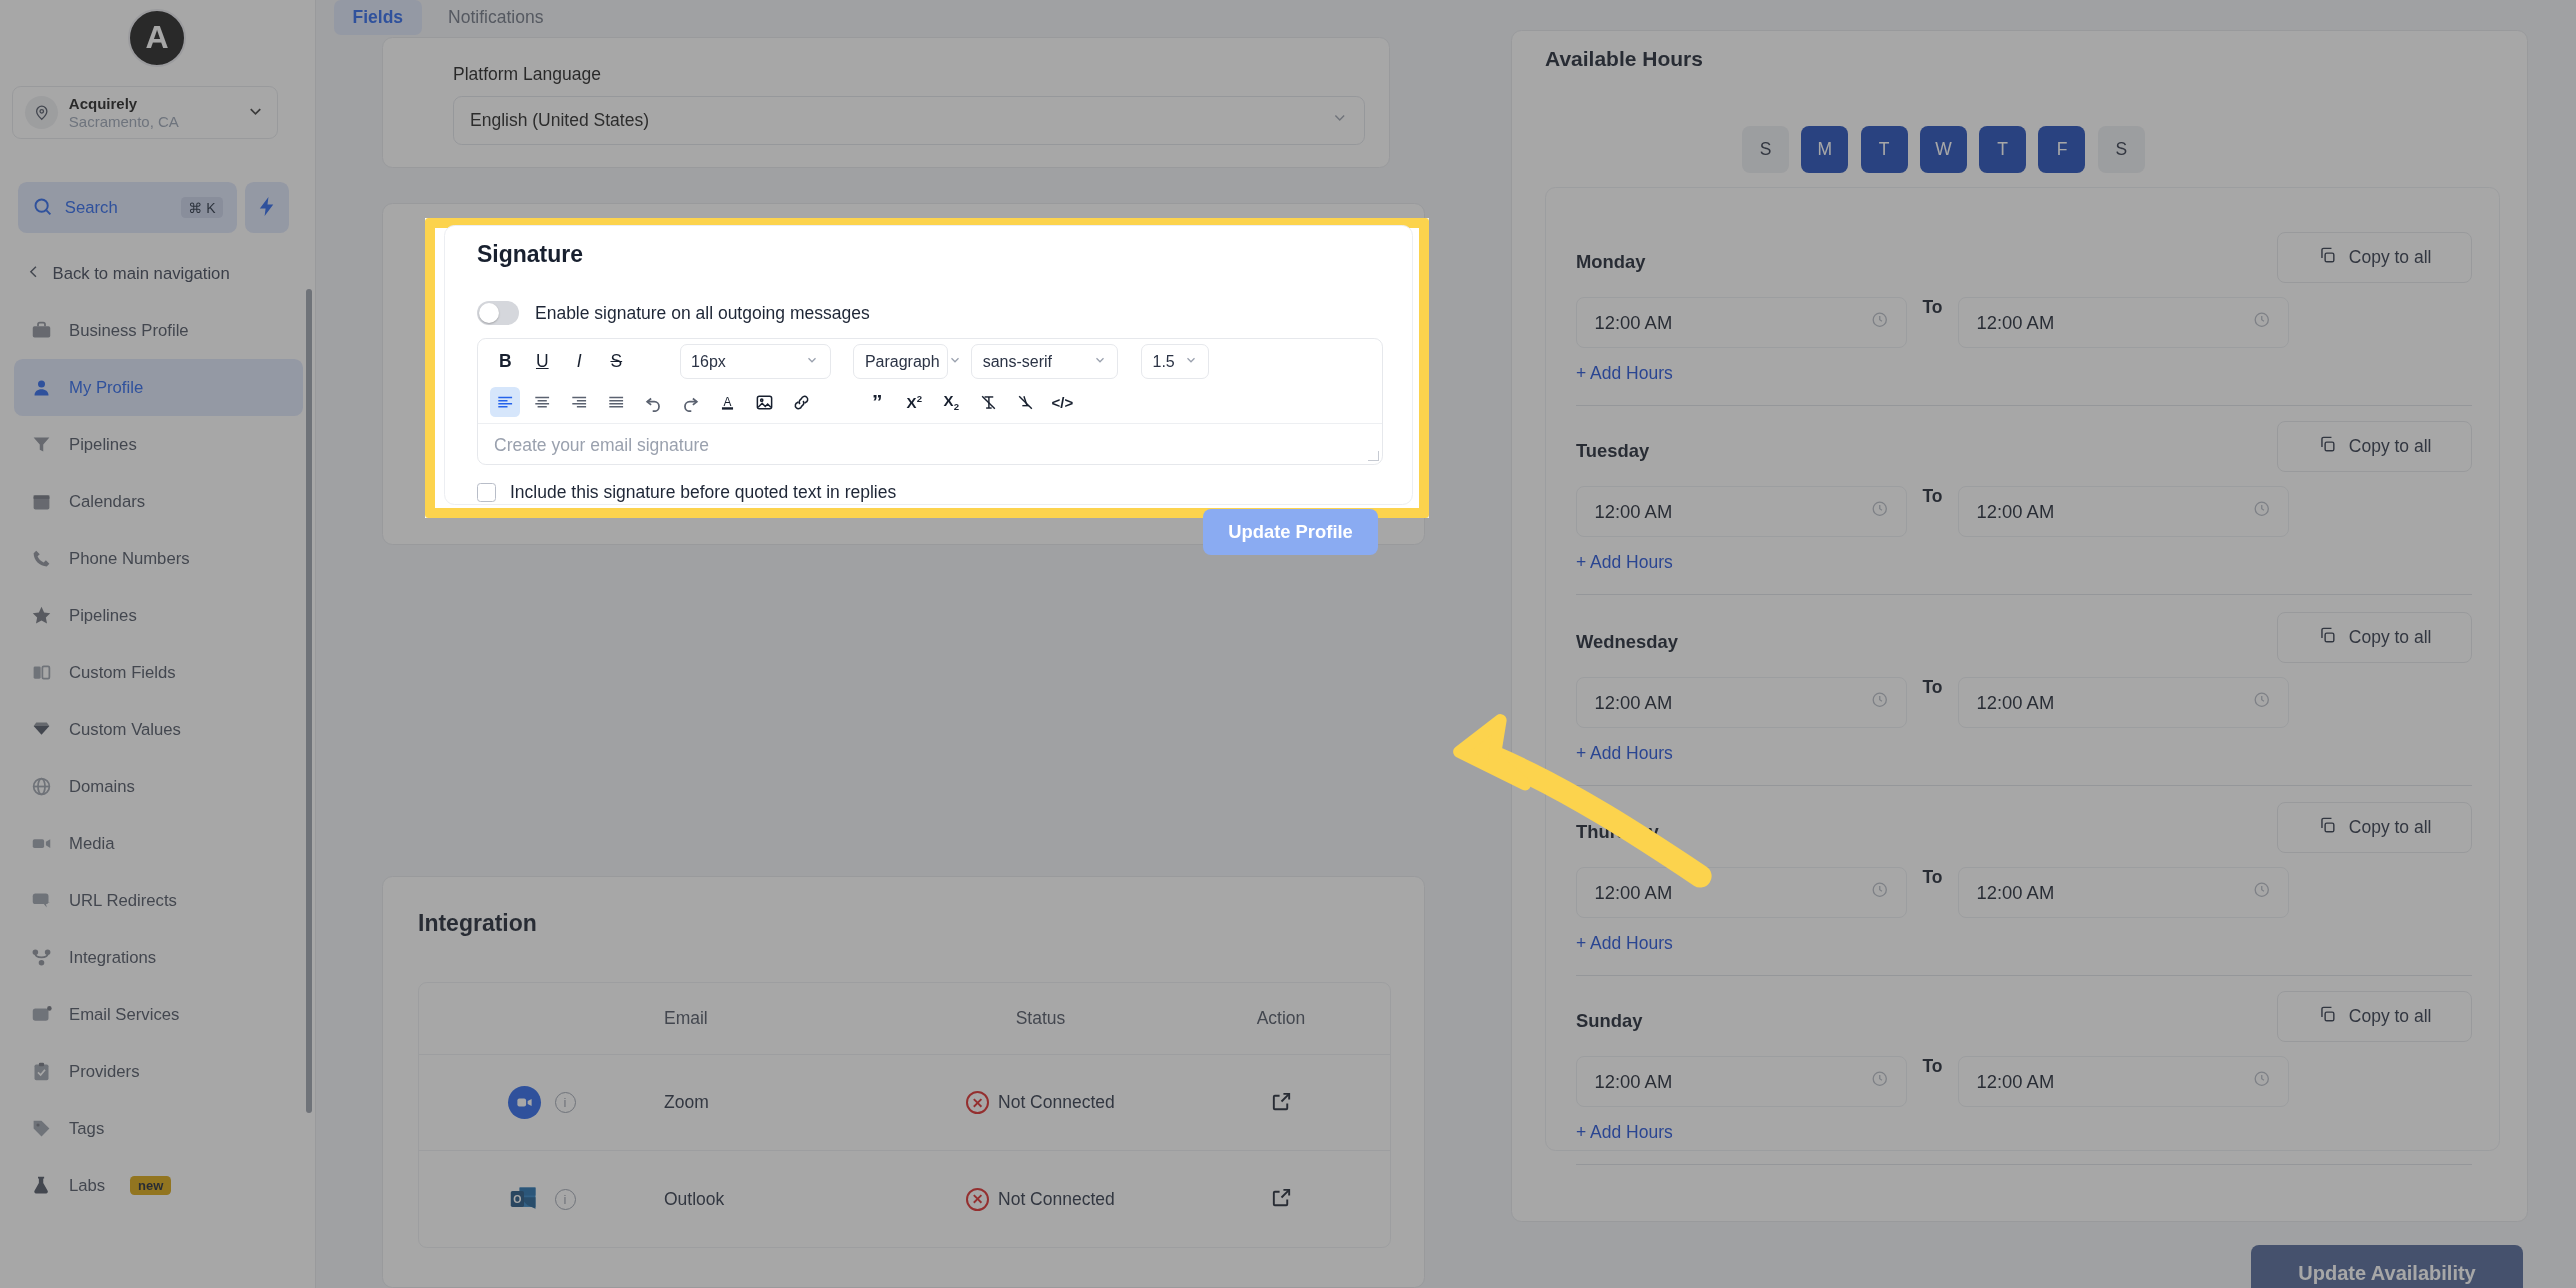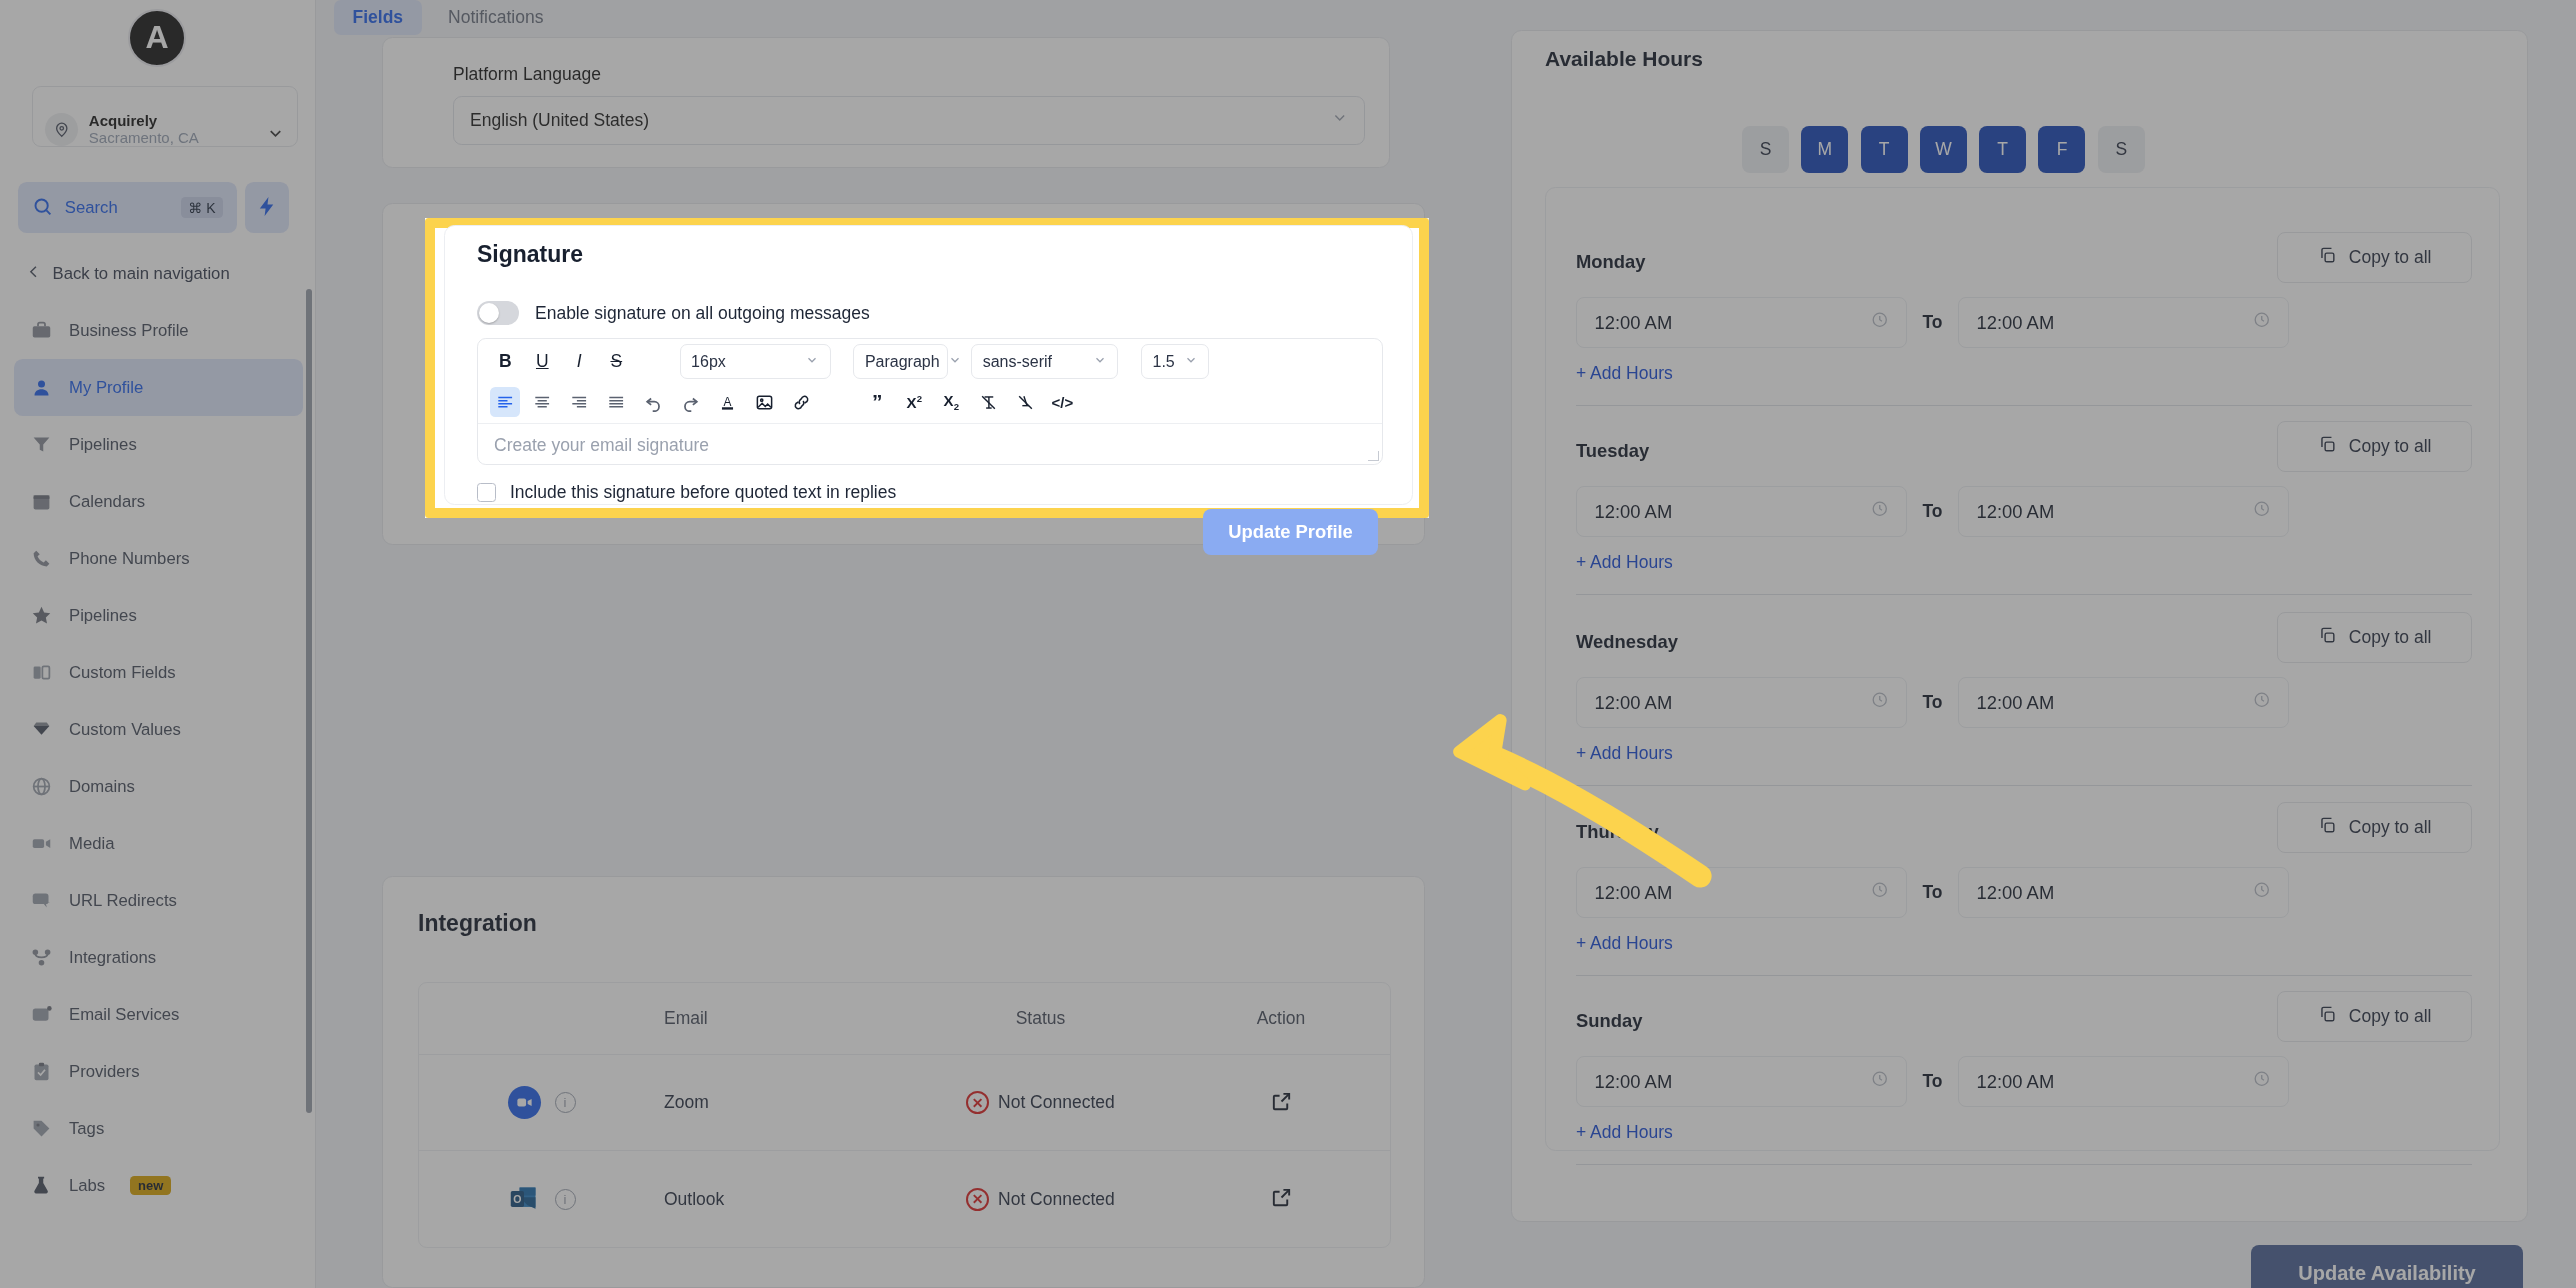--- a/index.html
+++ b/index.html
@@ -19,23 +19,23 @@
     position: absolute; left: 0; top: 0; width: 316px; height: 1288px;
     background: #ffffff; border-right: 0.9px solid #e6e8ec;
   }
   .brand-logo {
     position: absolute; left: 128px; top: 8.8px; width: 58px; height: 58px;
     border-radius: 50%; background: #1b1b1b; border: 2.6px solid #e9eaee;
     display: flex; align-items: center; justify-content: center;
     color: #fff; font-size: 32px; font-weight: bold;
   }
   .loc-box {
-    position: absolute; left: 32px; top: 86px; width: 266px; height: 61px;
+    position: absolute; left: 12px; top: 86px; width: 266px; height: 53px;
     border: 0.9px solid #e6e8ec; border-radius: 8.8px;
-    display: flex; align-items: flex-end; padding: 0 12.3px; gap: 10.5px;
+    display: flex; align-items: center; padding: 0 12.3px; gap: 10.5px;
   }
   .loc-avatar {
     width: 33px; height: 33px; border-radius: 50%; background: #edeef1;
     display:flex; align-items:center; justify-content:center; flex: 0 0 auto;
   }
   .loc-text { flex: 1 1 auto; line-height: 1.15; }
   .loc-name { font-size: 15px; font-weight: bold; color: #1b1b1b; }
   .loc-sub  { font-size: 15px; color: #98a2b3; }
   .chev-dn { color: #3a3a3a; flex: 0 0 auto; }
 
@@ -201,21 +201,21 @@
     border: 0.9px solid #eceef2; border-radius: 10.5px;
   }
   .dayblock { position: absolute; left: 30px; width: 896px; }
   .dayblock .dname { position: absolute; left: 0; top: 0; font-size: 18.4px; font-weight: bold; color: #18202f; }
   .copyall {
     position: absolute; right: 0; top: -19px; width: 195px; height: 51px;
     border: 0.9px solid #e6e8ec; border-radius: 8px; background: #fff;
     display: flex; align-items: center; justify-content: center; gap: 12.3px;
     font-size: 17.5px; color: #2b3345;
   }
-  .timerow { position: absolute; left: 0; top: 46px; display: flex; align-items: center; gap: 0; }
+  .timerow { position: absolute; left: 0; top: 46px; display: flex; gap: 0; }
   .tfield {
     width: 331px; height: 51px; border: 0.9px solid #eceef2; border-radius: 8px;
     display: flex; align-items: center; padding: 0 17.5px; font-size: 18.4px; color: #18202f;
     background: #fff;
   }
   .tfield .clk { margin-left: auto; color: #b5bac4; }
   .to-lbl { width: 51px; text-align: center; font-size: 17.5px; font-weight: bold; color: #18202f; }
   .addhours { position: absolute; left: 0; top: 112px; font-size: 17.5px; color: #1d4ed8; }
   .dsep { position: absolute; left: 0; top: 154px; width: 896px; height: 0.9px; background: #dfe2e7; }
 

